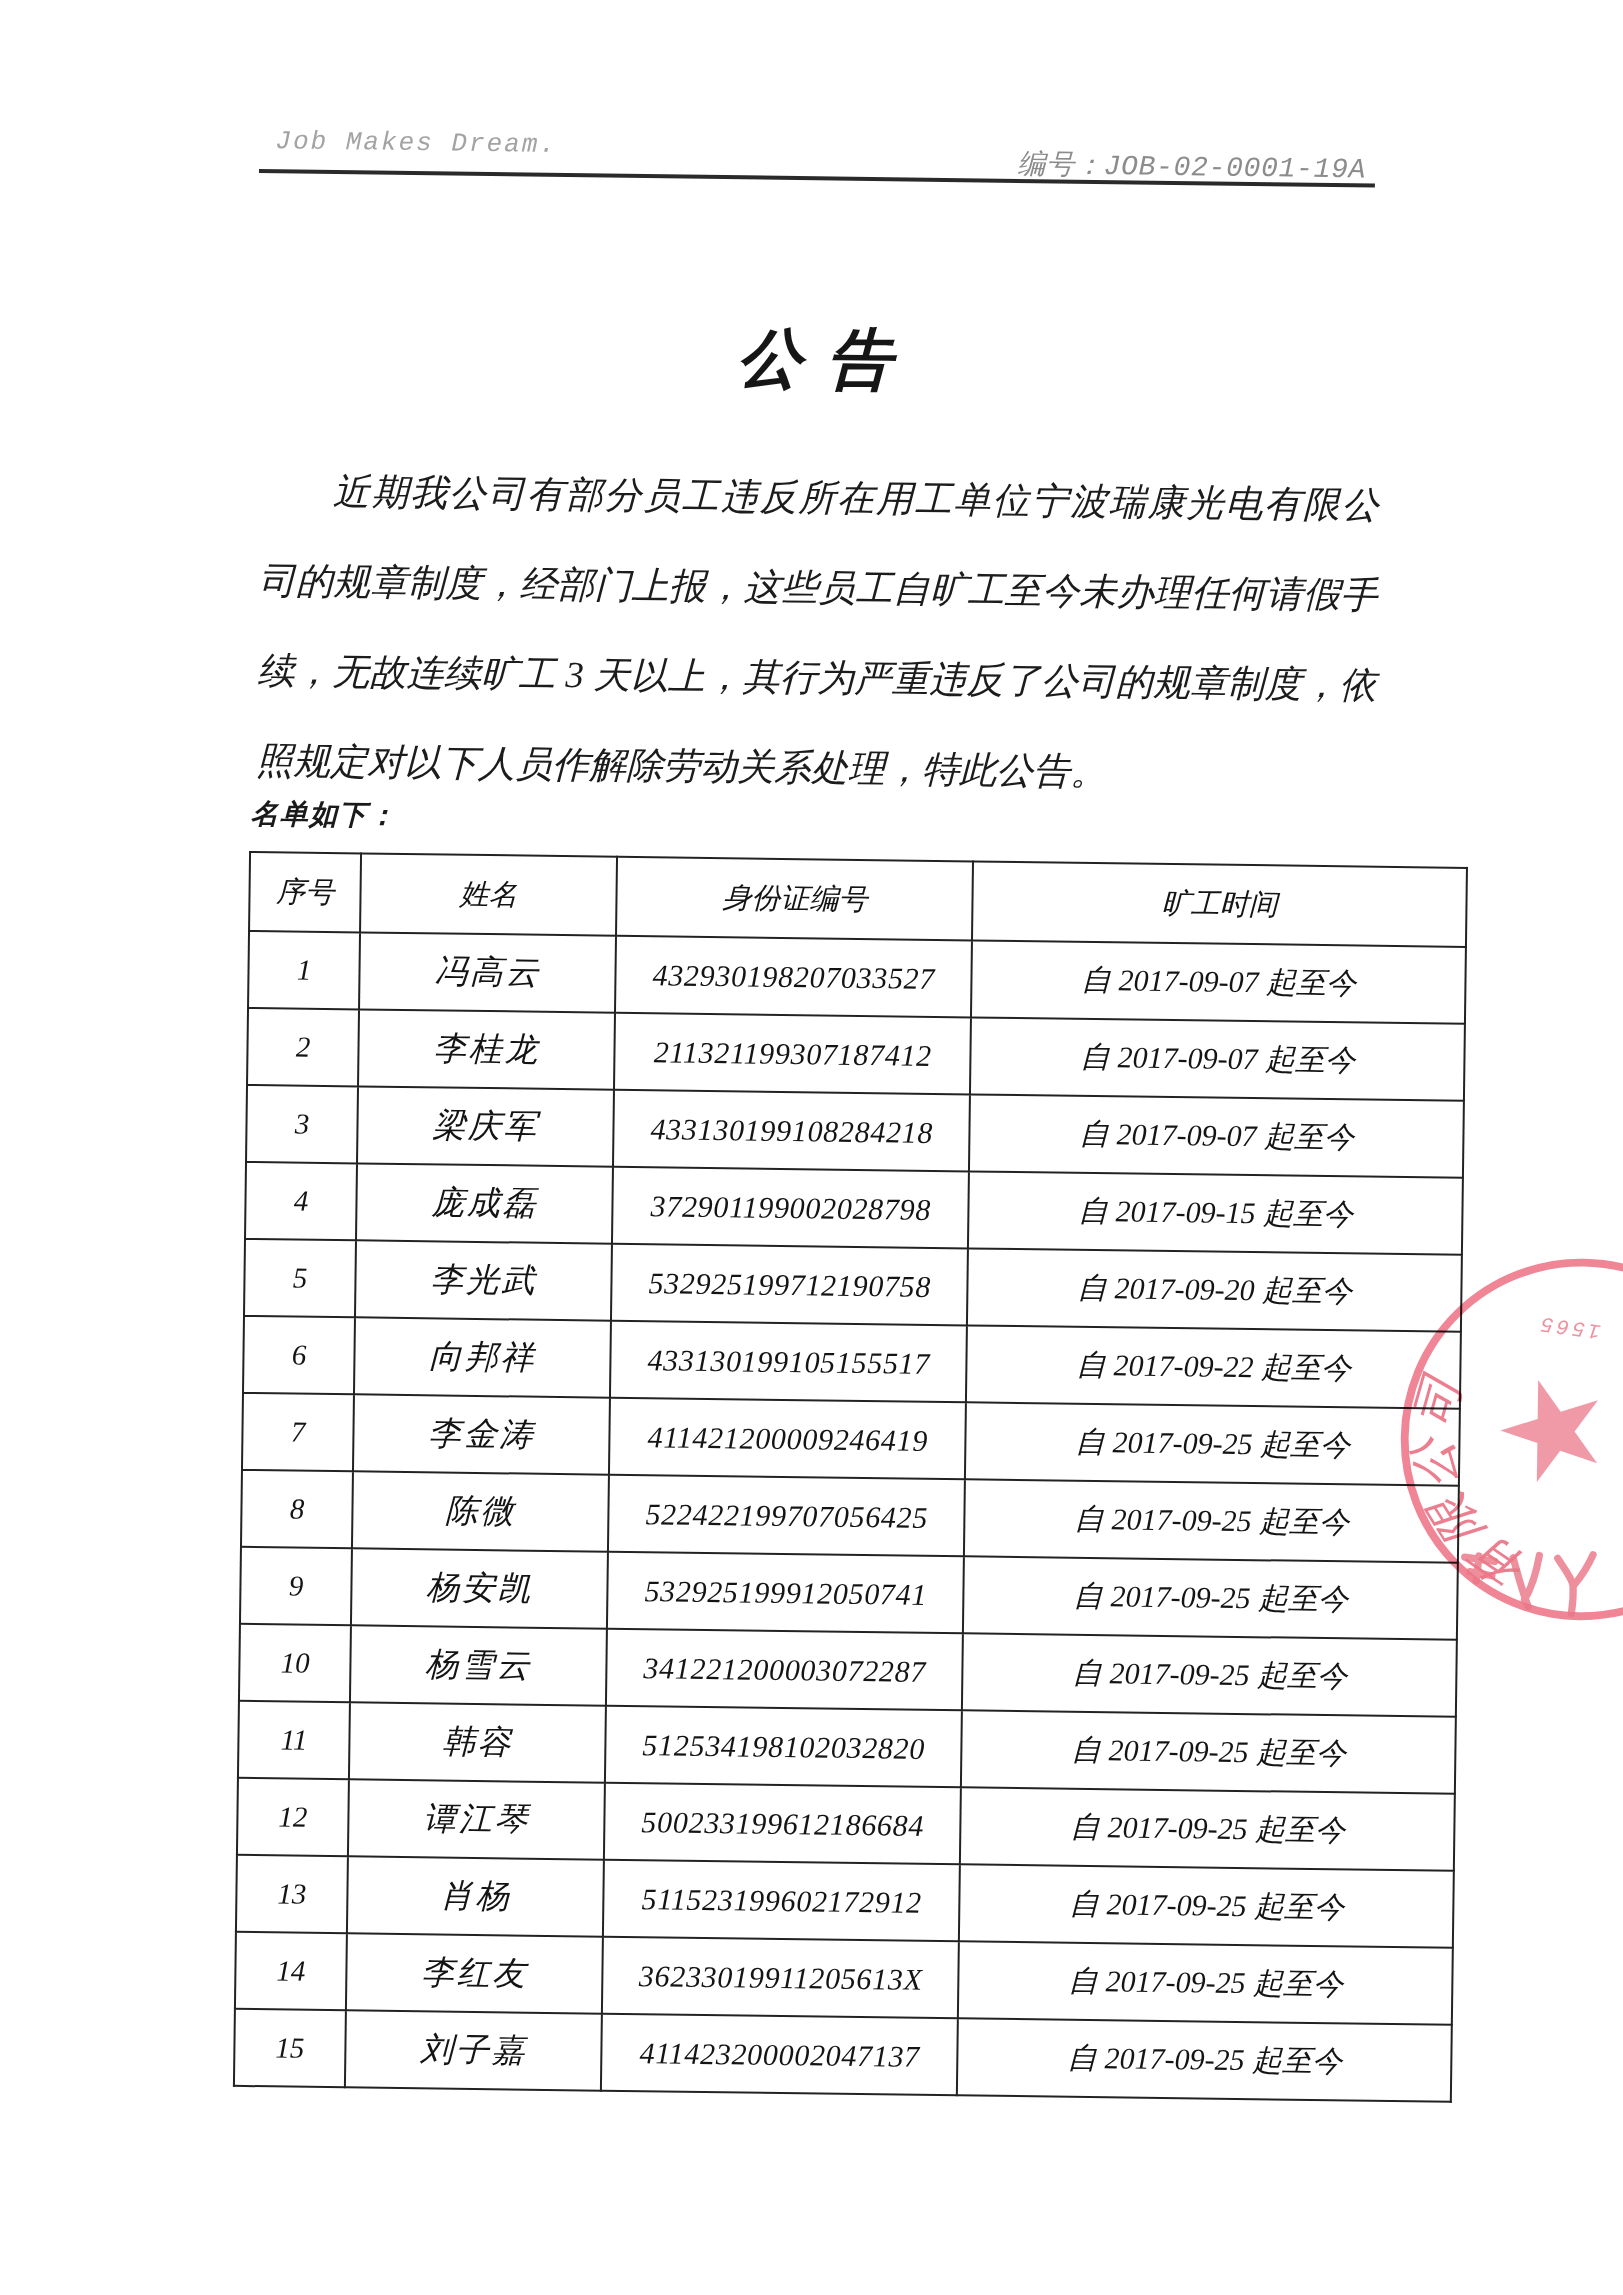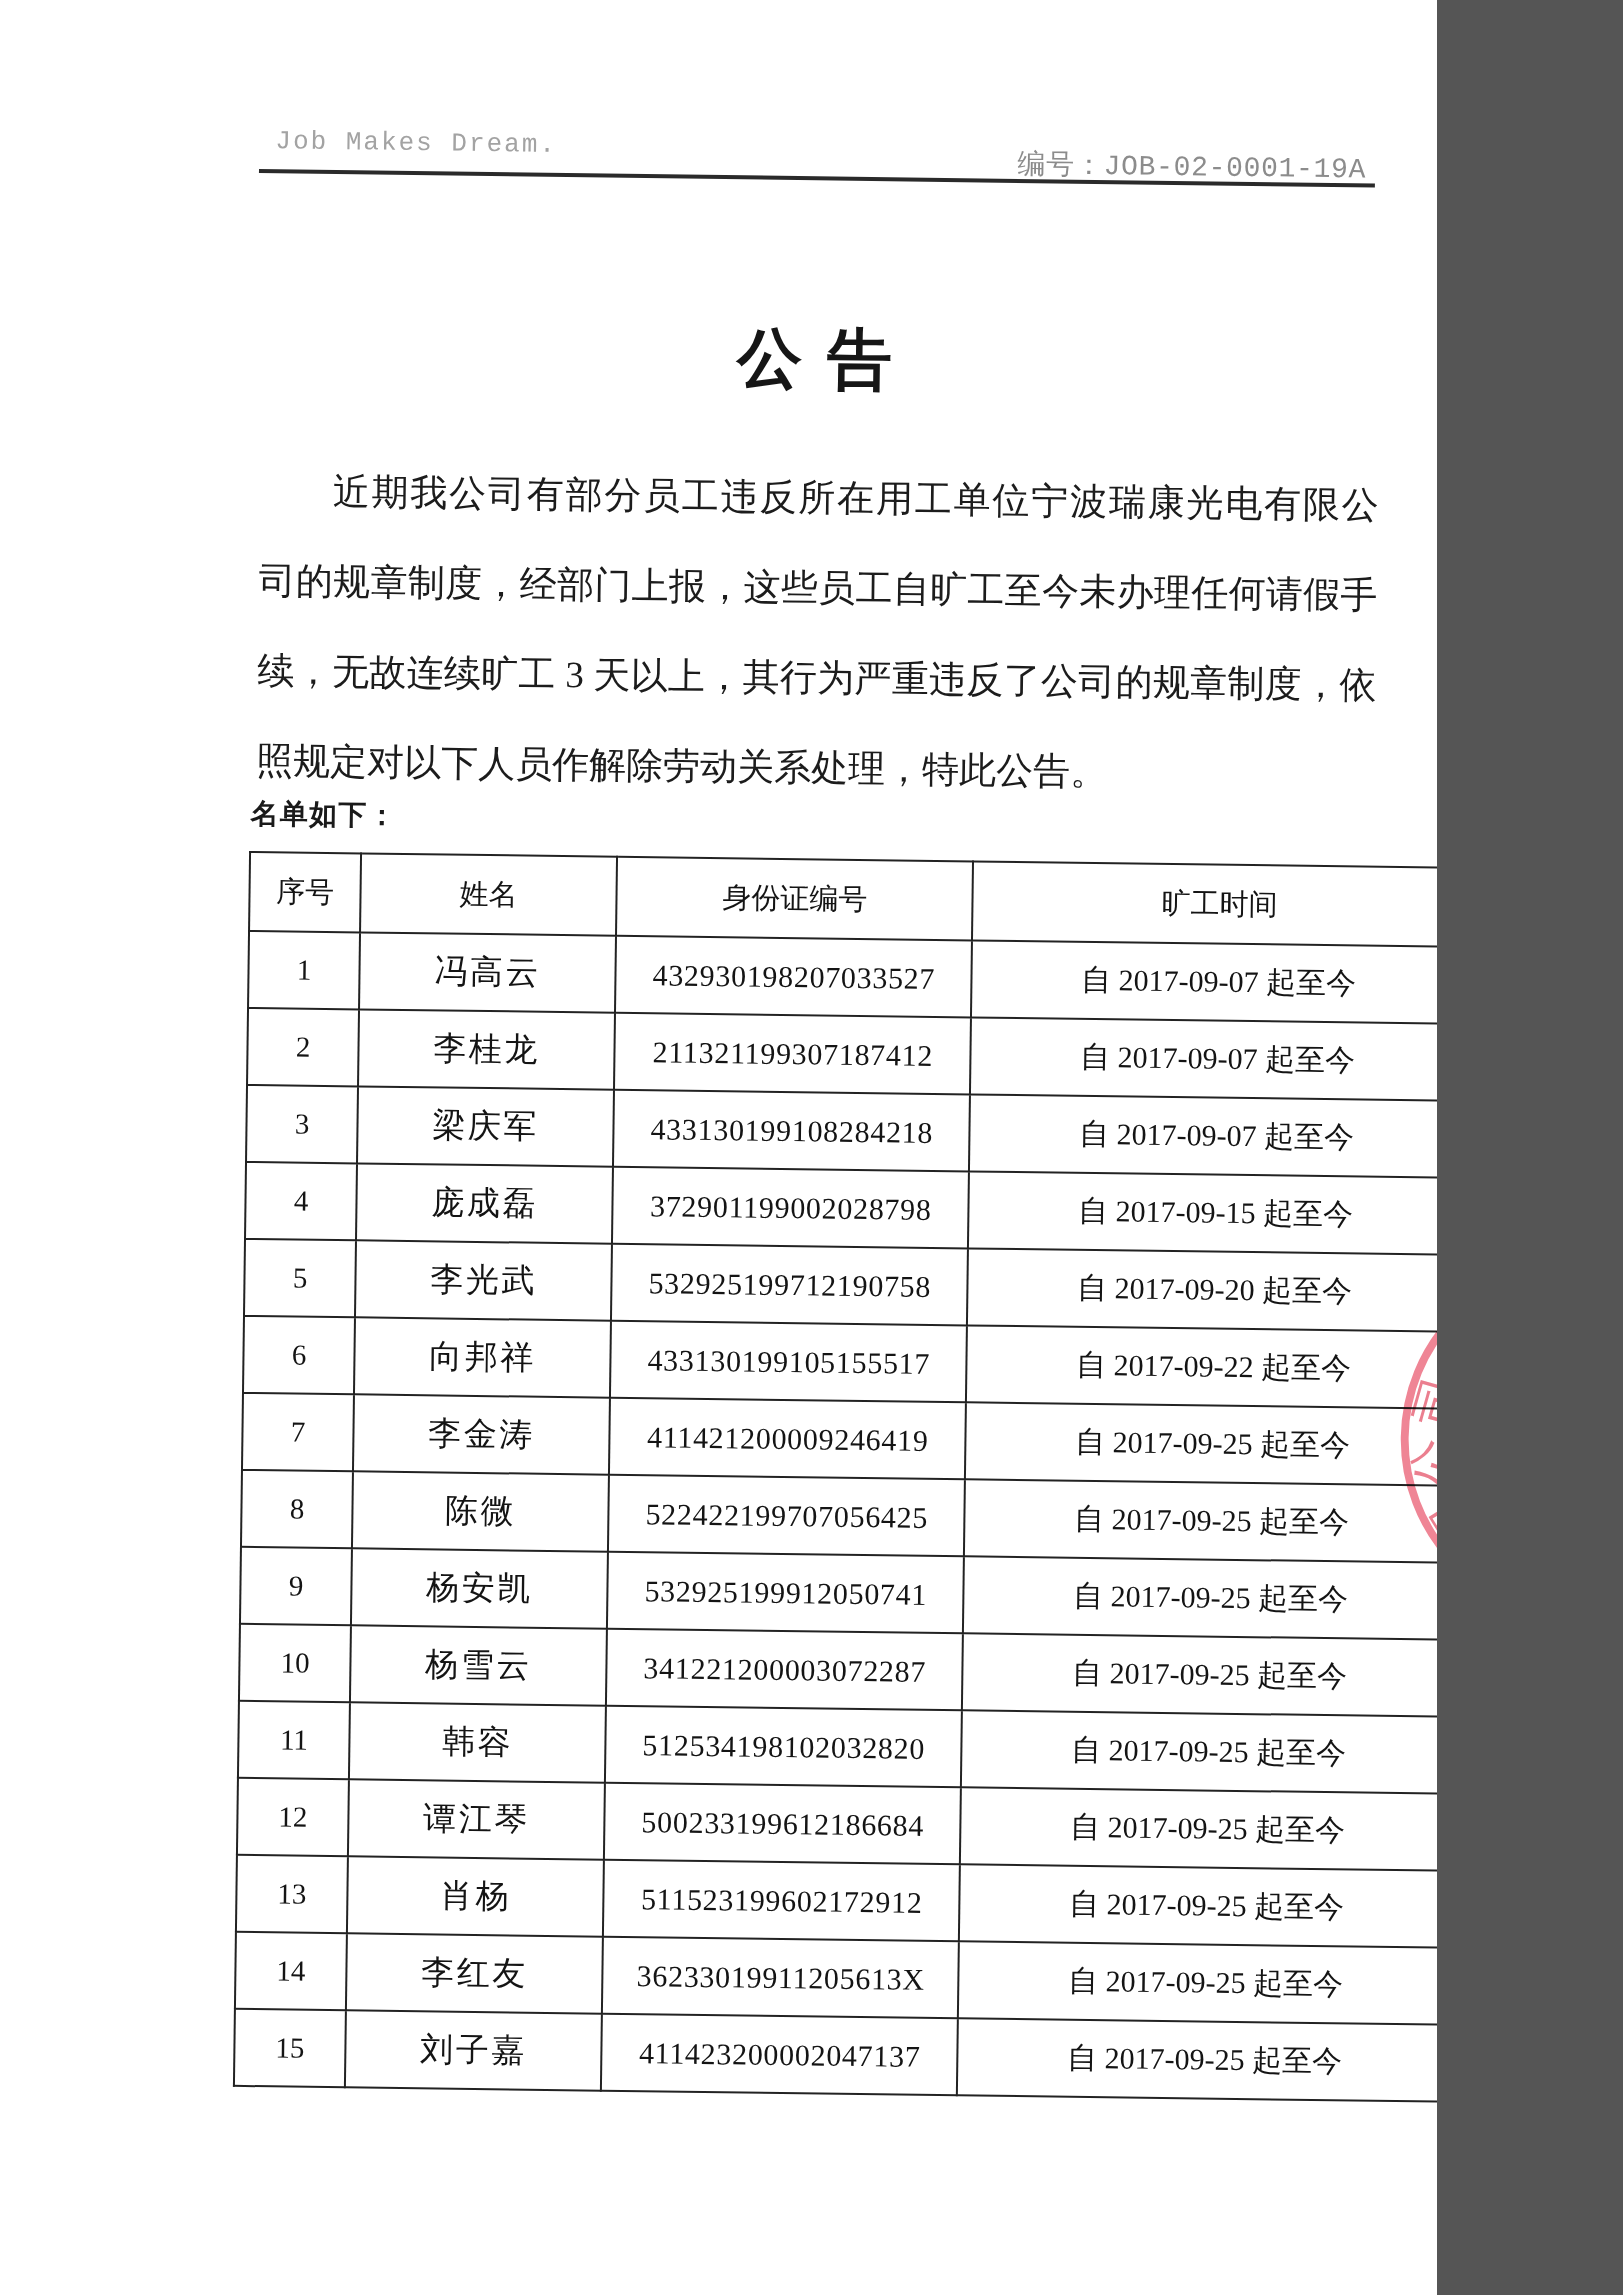--- a/index.html
+++ b/index.html
@@ -1,22 +1,23 @@
 <!DOCTYPE html>
 <html style="font-size:10.5px"><head>
 <meta charset="utf-8">
 <style>
   html,body{margin:0;padding:0;background:#555;}
   .page{
     position:relative;
-    width:1437px;height:2295px;
+    width:1623px;height:2295px;
     background:#ffffff;
     overflow:hidden;
     font-family:"Liberation Serif","DejaVu Serif",serif;
     color:#1b1b1b;
+    font-style:italic;
   }
   .tilt{
     position:absolute;left:0;top:0;width:1623px;height:2295px;
     transform:rotate(0.75deg);
     transform-origin:259px 170px;
   }
   
   .hdr-slogan{
     position:absolute;left:275px;top:126px;
     font-family:"Liberation Mono","DejaVu Sans Mono",monospace;

